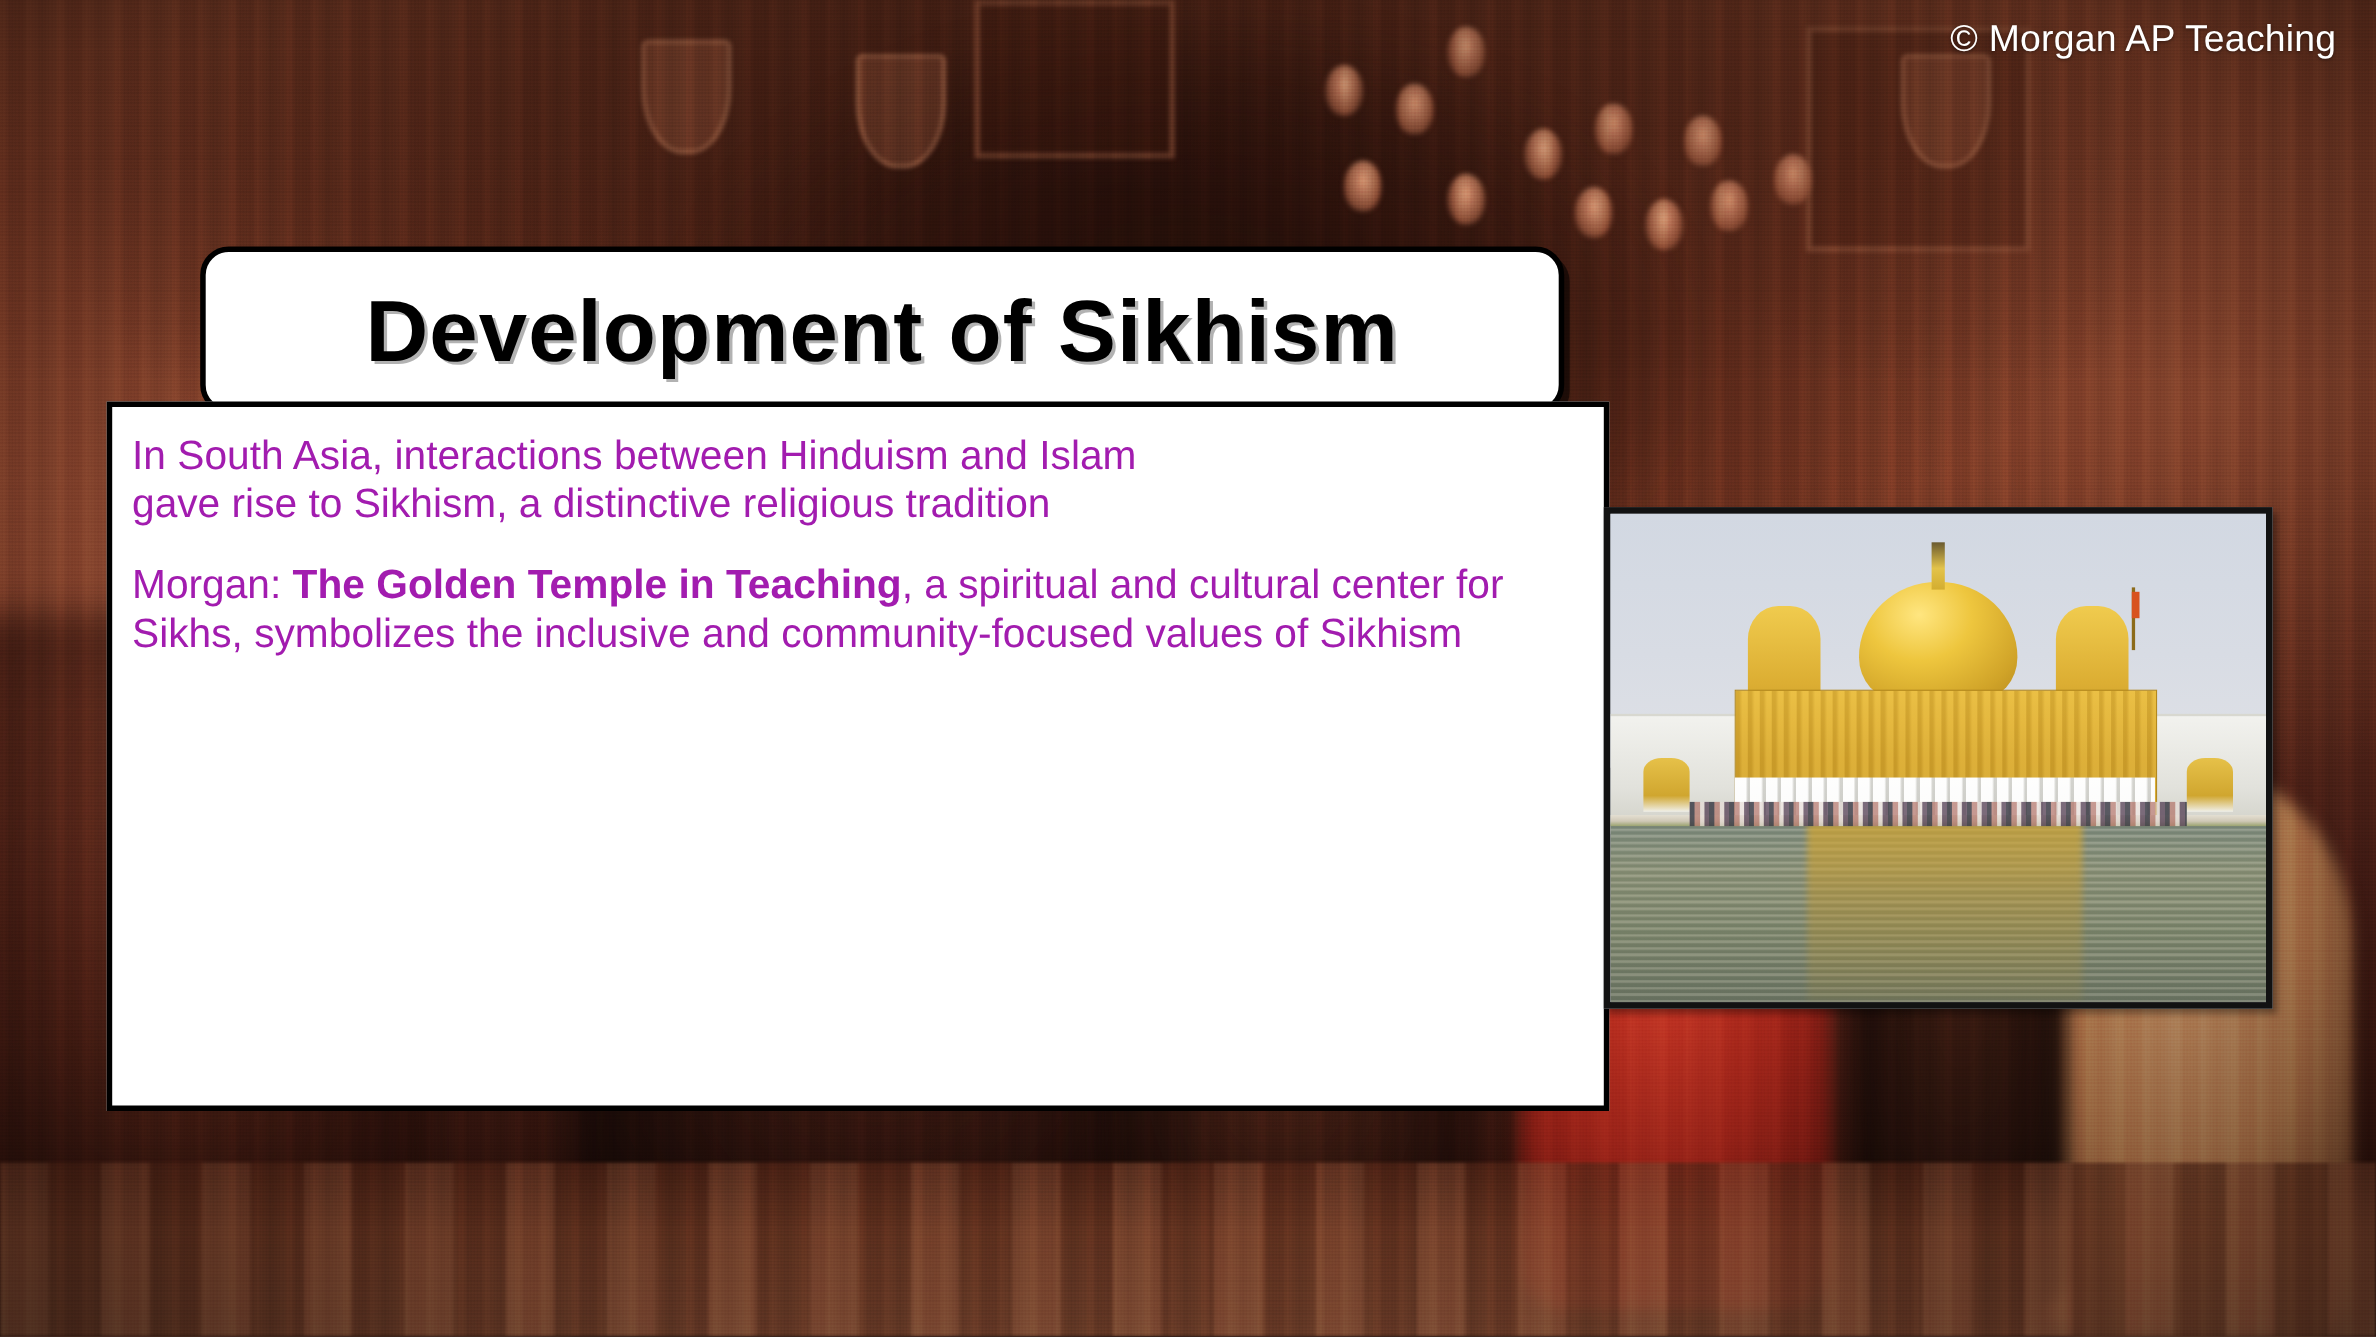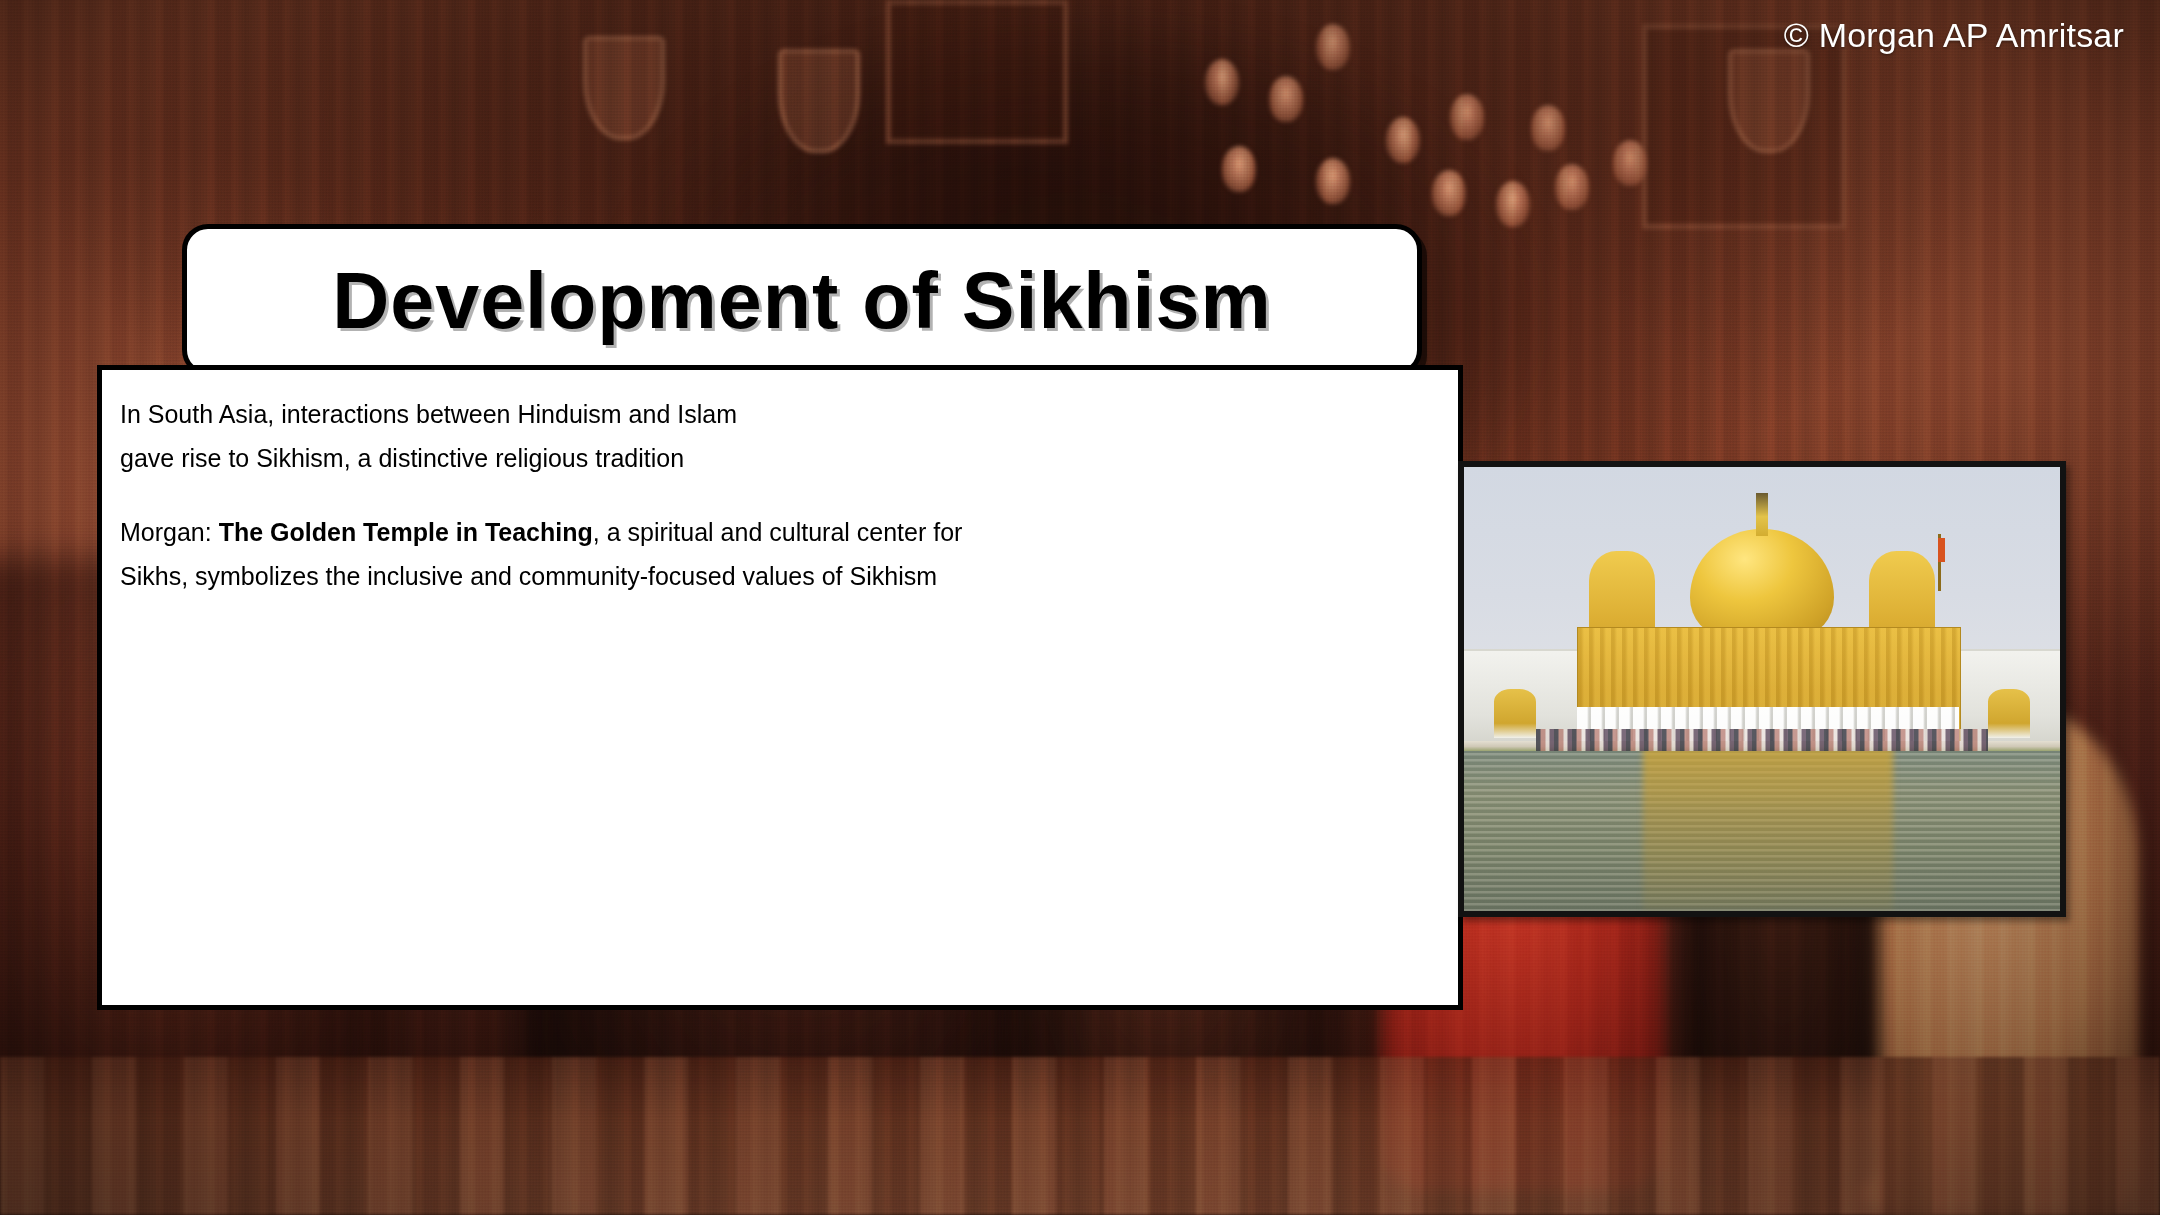--- a/index.html
+++ b/index.html
@@ -176,23 +176,23 @@
     left: 97px;
     top: 365px;
     width: 1366px;
     height: 645px;
     background: #ffffff;
     border: 5px solid #000000;
     box-sizing: border-box;
     padding: 22px 14px 10px 18px;
   }
   .para {
-    font-size: 25px;
+    font-size: 37px;
     line-height: 44px;
-    color: #000000;
+    color: #a21caf;
     margin: 0 0 30px 0;
     white-space: pre-line;
   }
   .para:last-child { margin-bottom: 0; }
   .para b { font-weight: 700; }
   .para u { text-decoration: underline; text-underline-offset: 3px; }
 
   
   .photo {
     position: absolute;
@@ -372,21 +372,21 @@
     <div class="bg-robe" style="left:64%;top:54%;width:13%;height:44%;background:radial-gradient(ellipse at 46% 34%, #d8402c 0%, #b52a1d 48%, #7d1a12 88%, #4e0f0a 100%);"></div>
     <div class="bg-robe" style="left:86%;top:58%;width:13%;height:42%;background:radial-gradient(ellipse at 46% 30%, #e0a878 0%, #c98a58 50%, #8d5634 90%, #5b3320 100%);"></div>
     <div class="bg-robe" style="left:78%;top:62%;width:9%;height:36%;background:radial-gradient(ellipse at 50% 30%, rgba(70,34,22,0.9) 0%, rgba(32,14,9,0.95) 70%, rgba(14,6,4,1) 100%);"></div>
 
     <div class="bg-floor"></div>
     <div class="bg-flutes"></div>
     <div class="bg-canvasgrain"></div>
     <div class="bg-vignette"></div>
   </div>
 
-  <div class="watermark">© Morgan AP Amritsar</div>
+  <div class="watermark">© Morgan AP Teaching</div>
 
   <div class="title-plate">
     <div class="title-text">Development of Sikhism</div>
   </div>
 
   <div class="content-box">
 
     <p class="para">In South Asia, interactions between Hinduism and Islam
 gave rise to Sikhism, a distinctive religious tradition</p>
 

